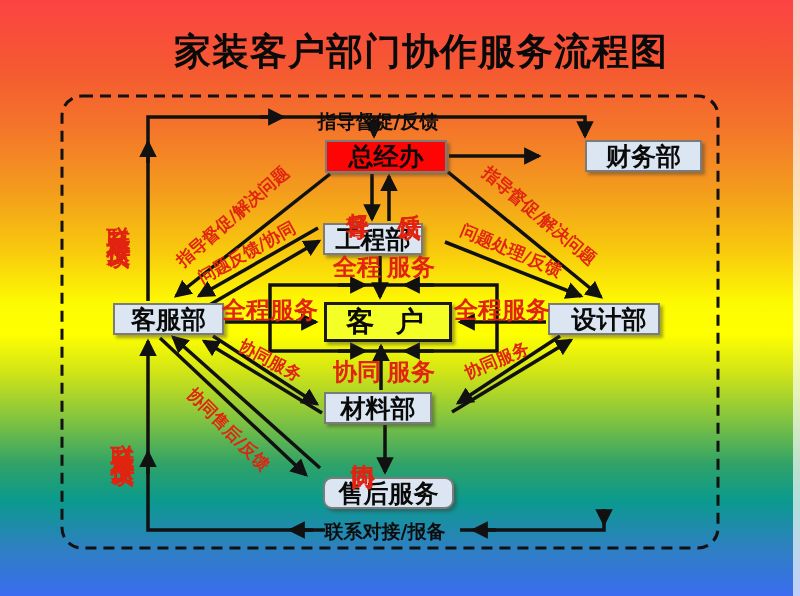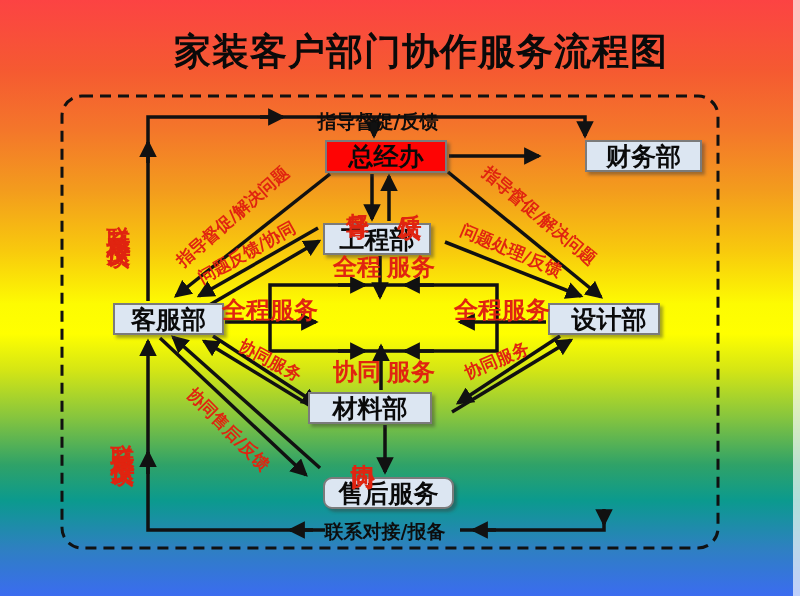--- a/index.html
+++ b/index.html
@@ -108,24 +108,25 @@
         <line x1="313" y1="530" x2="290" y2="530" marker-end="url(#ah)"></line>
         <line x1="148" y1="474" x2="148" y2="452" marker-end="url(#ah)"></line>
       </g>
     </g>
   </svg>
 
   <div id="title">家装客户部门协作服务流程图</div>
 
   <div class="node exec" style="left:325px;top:140px;width:122px;height:33px;">总经办</div>
   <div class="node" style="left:545px;top:140px;width:117px;height:32px;margin-left:40px;">财务部</div>
-  <div class="node" style="left:323px;top:223px;width:108px;height:32px;">工程部</div>
+  <div class="node" style="left:323px;top:223px;width:100px;height:32px;">工程部</div>
   <div class="node" style="left:113px;top:303px;width:111px;height:32px;">客服部</div>
+  <div class="node customer" style="left:324px;top:302px;width:128px;height:40px;letter-spacing:6px;">客 户</div>
   <div class="node" style="left:548px;top:303px;width:112px;height:32px;padding-left:10px;">设计部</div>
-  <div class="node" style="left:308px;top:392px;width:124px;height:32px;">材料部</div>
+  <div class="node" style="left:324px;top:392px;width:108px;height:32px;">材料部</div>
   <div class="node" style="left:323px;top:477px;width:131px;height:32px;border-radius:9px;">售后服务</div>
 
   <div class="lbl blk" style="left:378px;top:122px;">指导督促/反馈</div>
   <div class="lbl blk" style="left:385px;top:532px;">联系对接/报备</div>
 
   <div class="lbl red18 vtext" style="left:118px;top:218px;">联系对接反馈</div>
   <div class="lbl red18 vtext" style="left:122px;top:436px;">联系对接反馈</div>
 
   <div class="lbl red" style="left:233px;top:217px;transform:translate(-50%,-50%) rotate(-41deg);">指导督促/解决问题</div>
   <div class="lbl red" style="left:247px;top:253px;transform:translate(-50%,-50%) rotate(-29deg);">问题反馈/协同</div>

